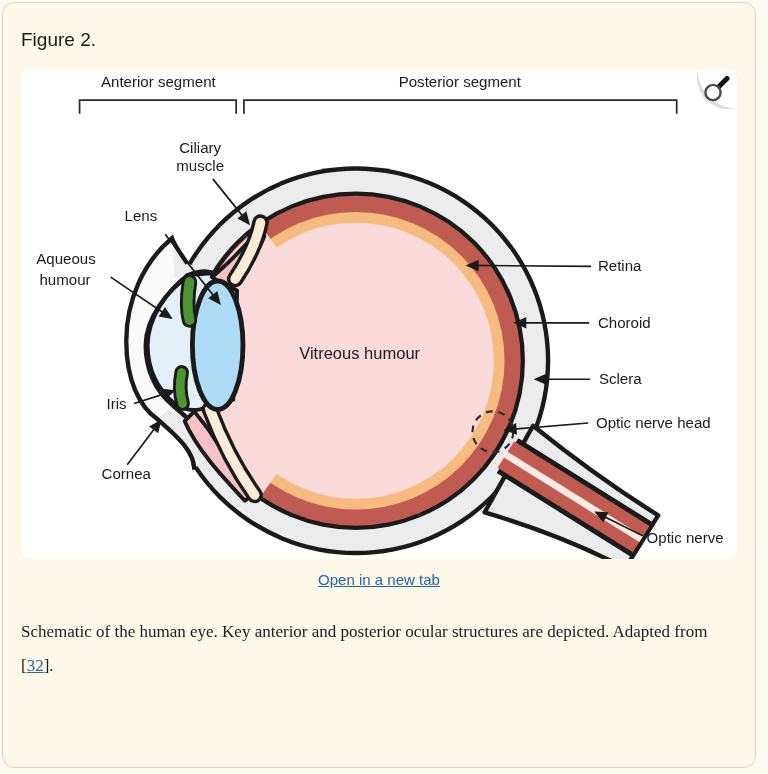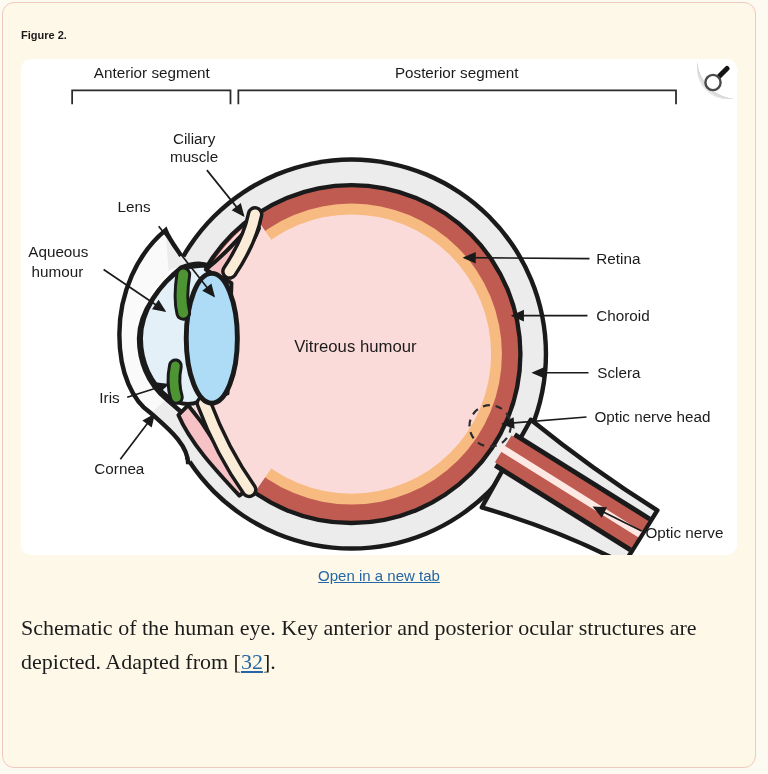--- a/index.html
+++ b/index.html
@@ -6,34 +6,34 @@
   body { width:768px; font-family:"Liberation Sans",sans-serif; }
   .card {
     margin:2px 12px 4px 2px;
     background:#fdf8e8;
     border:1.5px solid #f0c8bd;
     border-radius:12px;
     padding:16px 18px 26px 18px;
     box-sizing:border-box;
     min-height:766px;
   }
-  .fig-label { font-size:11px; color:#1a1a1a; margin:10px 0 18px 0;font-weight:bold; }
-  .panel { position:relative; background:#ffffff; border-radius:10px; overflow:hidden; }
+  .fig-label { font-size:19px; color:#1a1a1a; margin:10px 0 18px 0; }
+  .panel { position:relative; background:#ffffff; border-radius:10px; overflow:hidden;padding-left:8px; }
   svg.diagram { display:block; width:100%; height:auto; }
   .magnify-btn {
     position:absolute; top:2px; right:2px; width:38px; height:38px;
     border:none; cursor:pointer; padding:4px;
     background:radial-gradient(circle at 108% -8%, #ffffff 70%, #d7d7d7 71%, #f3f3f3 82%, #fbfbfb 92%);
     border-radius:0 8px 0 30px;
   }
   .link-row { text-align:center; margin-top:12px; }
   .open-link { color:#2566a5; font-size:15px; text-decoration:underline; cursor:pointer; }
   .caption {
     font-family:"Liberation Serif",serif;
-    font-size:22px; color:#1c1c1c; line-height:34px;
+    font-size:17px; color:#1c1c1c; line-height:34px;
     margin-top:26px; max-width:732px;
   }
   .ref-link { color:#2566a5; text-decoration:underline; cursor:pointer; }
   
   .lbl { font-family:"Liberation Sans",sans-serif; font-size:15.5px; fill:#1b1b1b; }
   .lbl-lg { font-family:"Liberation Sans",sans-serif; font-size:17px; fill:#1b1b1b; }
 </style>
 </head>
 <body>
 

